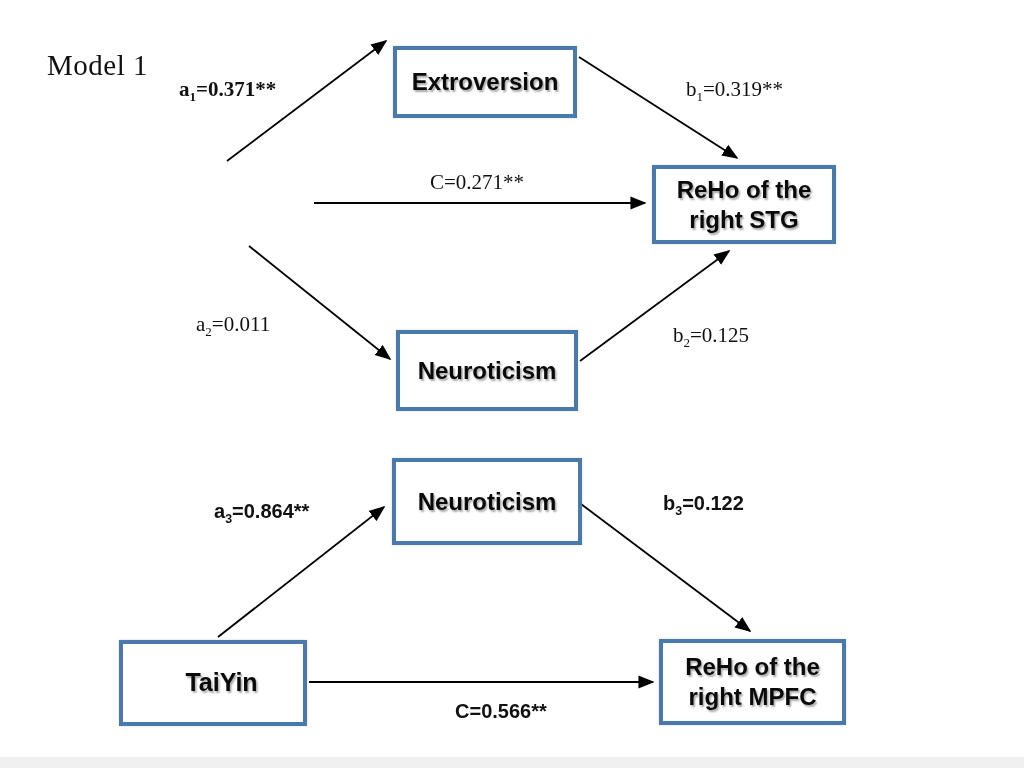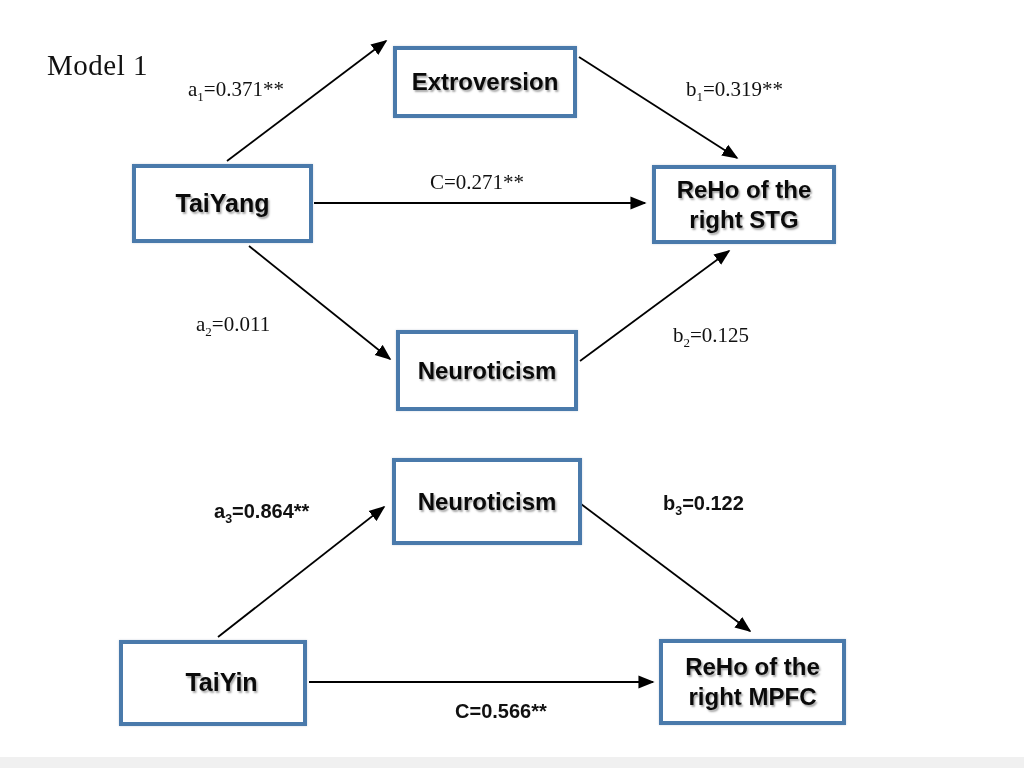--- a/index.html
+++ b/index.html
@@ -53,28 +53,27 @@
 
     <line x1="218" y1="637" x2="384" y2="507" stroke="#000" stroke-width="1.8" marker-end="url(#arrowhead)"></line>
     <line x1="581" y1="504" x2="750" y2="631" stroke="#000" stroke-width="1.8" marker-end="url(#arrowhead)"></line>
     <line x1="309" y1="682" x2="653" y2="682" stroke="#000" stroke-width="1.8" marker-end="url(#arrowhead)"></line>
   </svg>
 
   <div class="model-title" style="left:47px;top:49px;">Model 1</div>
 
   <div class="node node-md" style="left:393px;top:6px;width:184px;height:72px;margin-top:40px;">Extroversion</div>
 
-  <div class="node node-lg" style="left:132px;top:164px;width:181px;height:79px;">TaiYang</div>
 
   <div class="node node-md" style="left:652px;top:165px;width:184px;height:79px;">ReHo of the
 right STG</div>
 
   <div class="node node-md" style="left:396px;top:330px;width:182px;height:81px;">Neuroticism</div>
 
-  <div class="plabel serif" style="left:188px;top:77px;"><span>a</span><sub>1</sub><span>=0.371**</span></div>
+  <div class="plabel serif" style="left:179px;top:77px;font-weight:bold;"><span>a</span><sub>1</sub><span>=0.371**</span></div>
 
   <div class="plabel serif" style="left:686px;top:77px;"><span>b</span><sub>1</sub><span>=0.319**</span></div>
 
   <div class="plabel serif" style="left:430px;top:170px;"><span>C</span><sub></sub><span>=0.271**</span></div>
 
   <div class="plabel serif" style="left:196px;top:312px;"><span>a</span><sub>2</sub><span>=0.011</span></div>
 
   <div class="plabel serif" style="left:673px;top:323px;"><span>b</span><sub>2</sub><span>=0.125</span></div>
 
 

